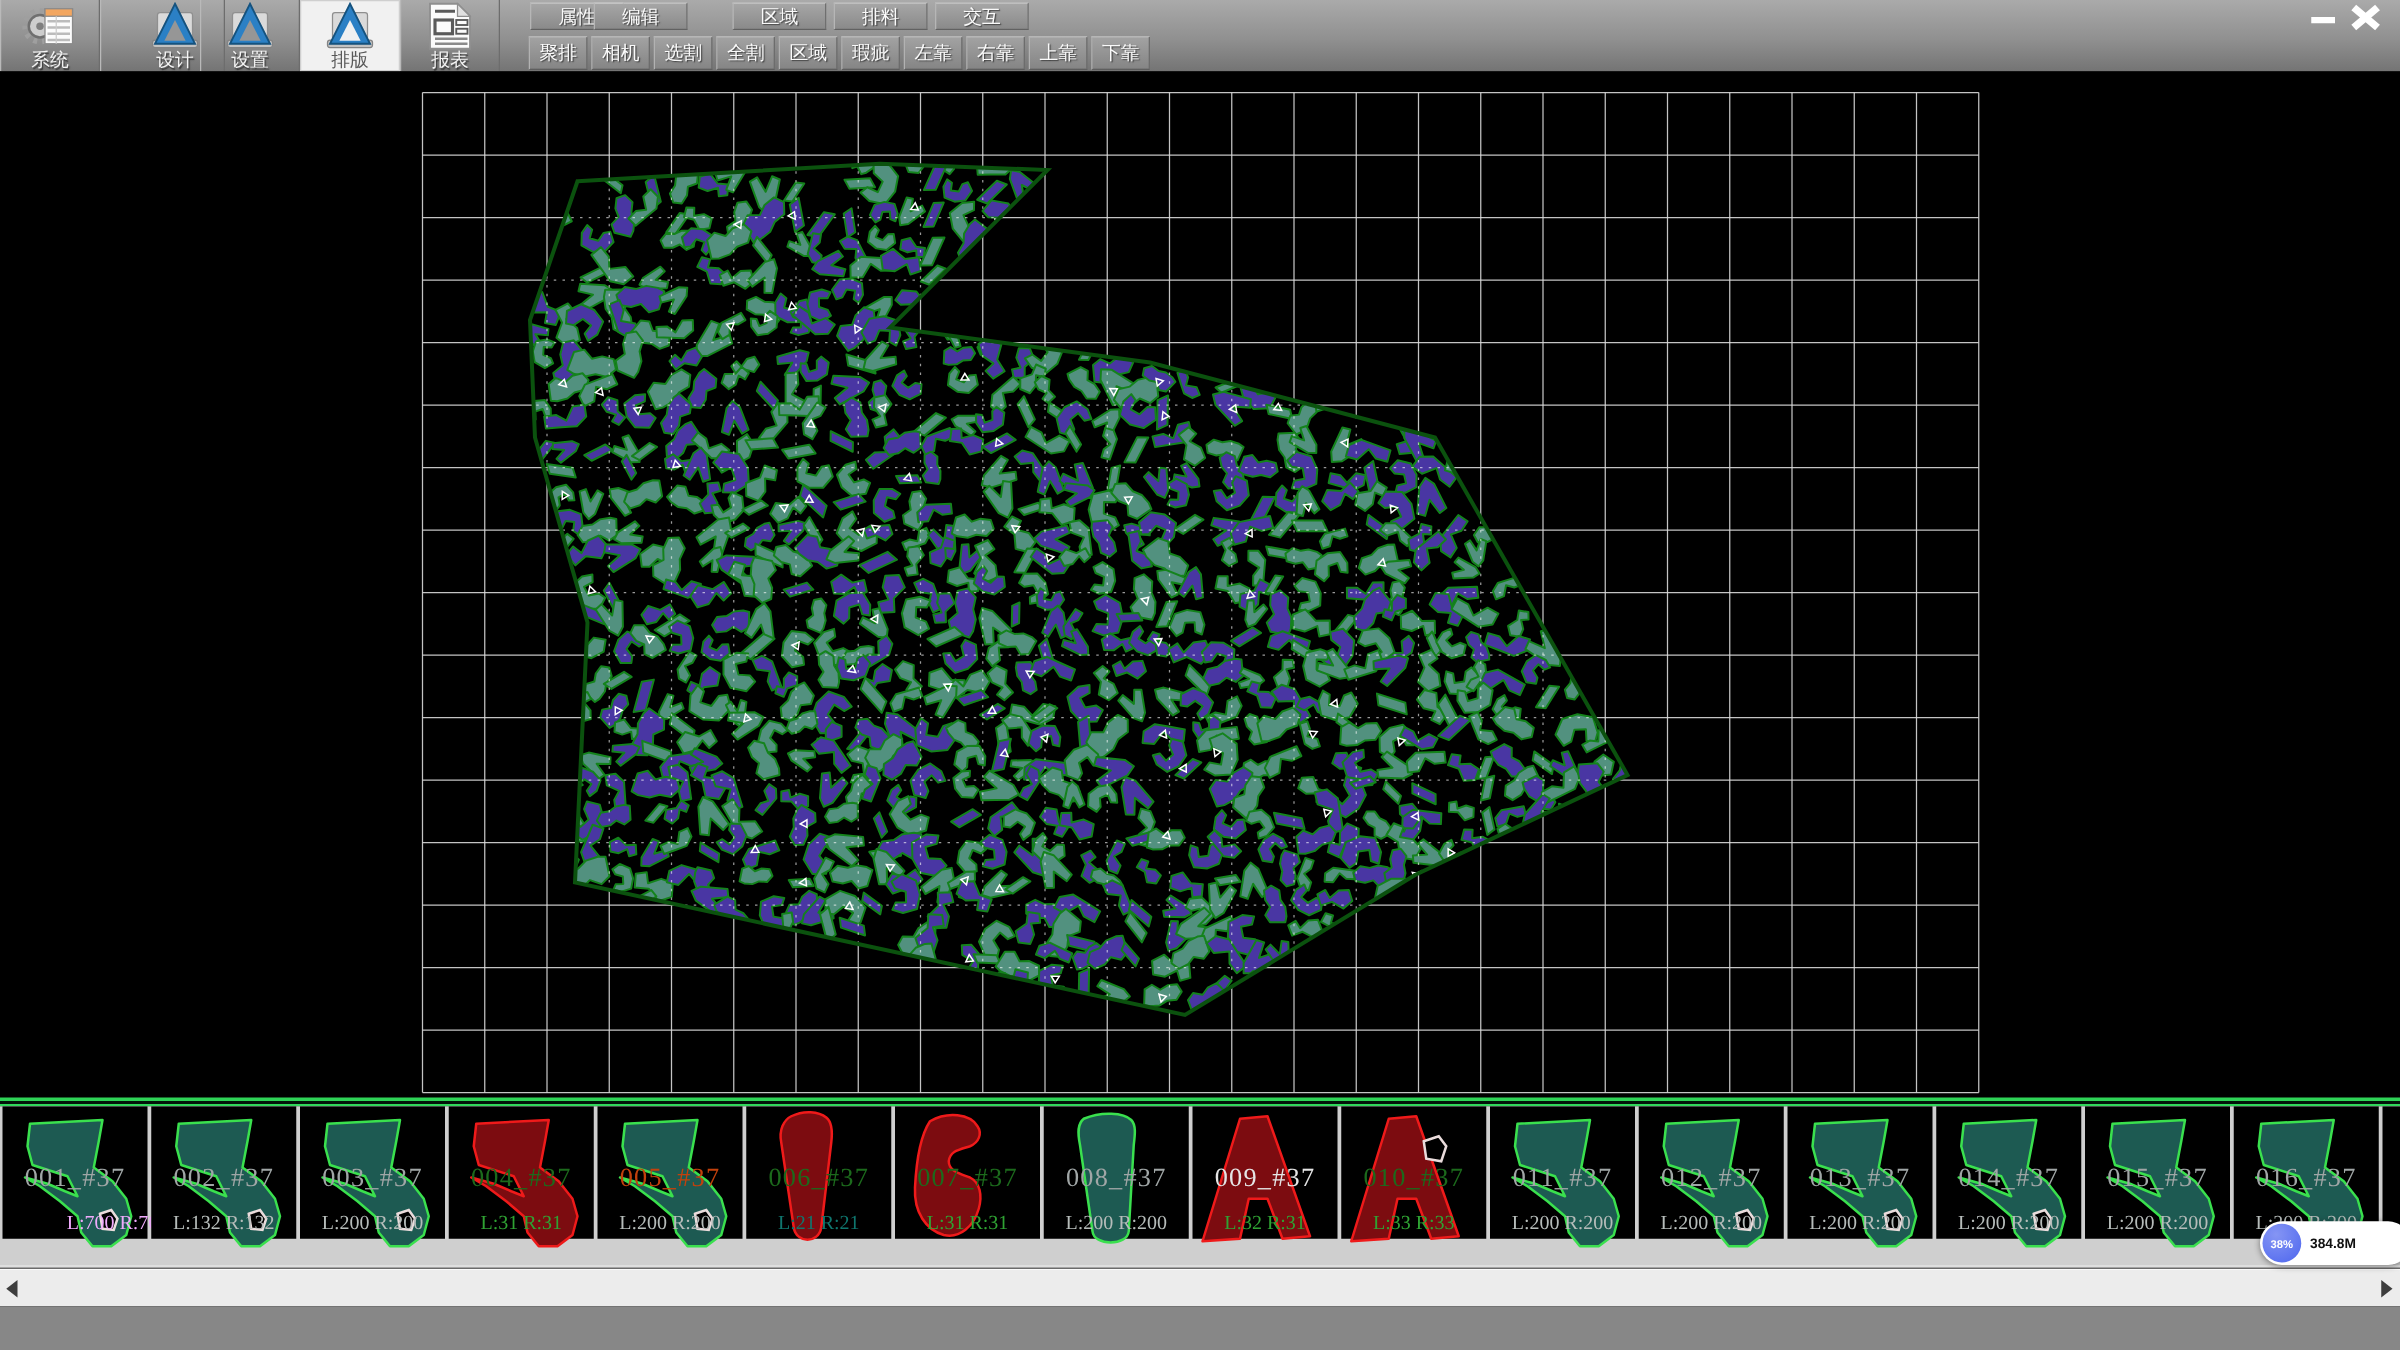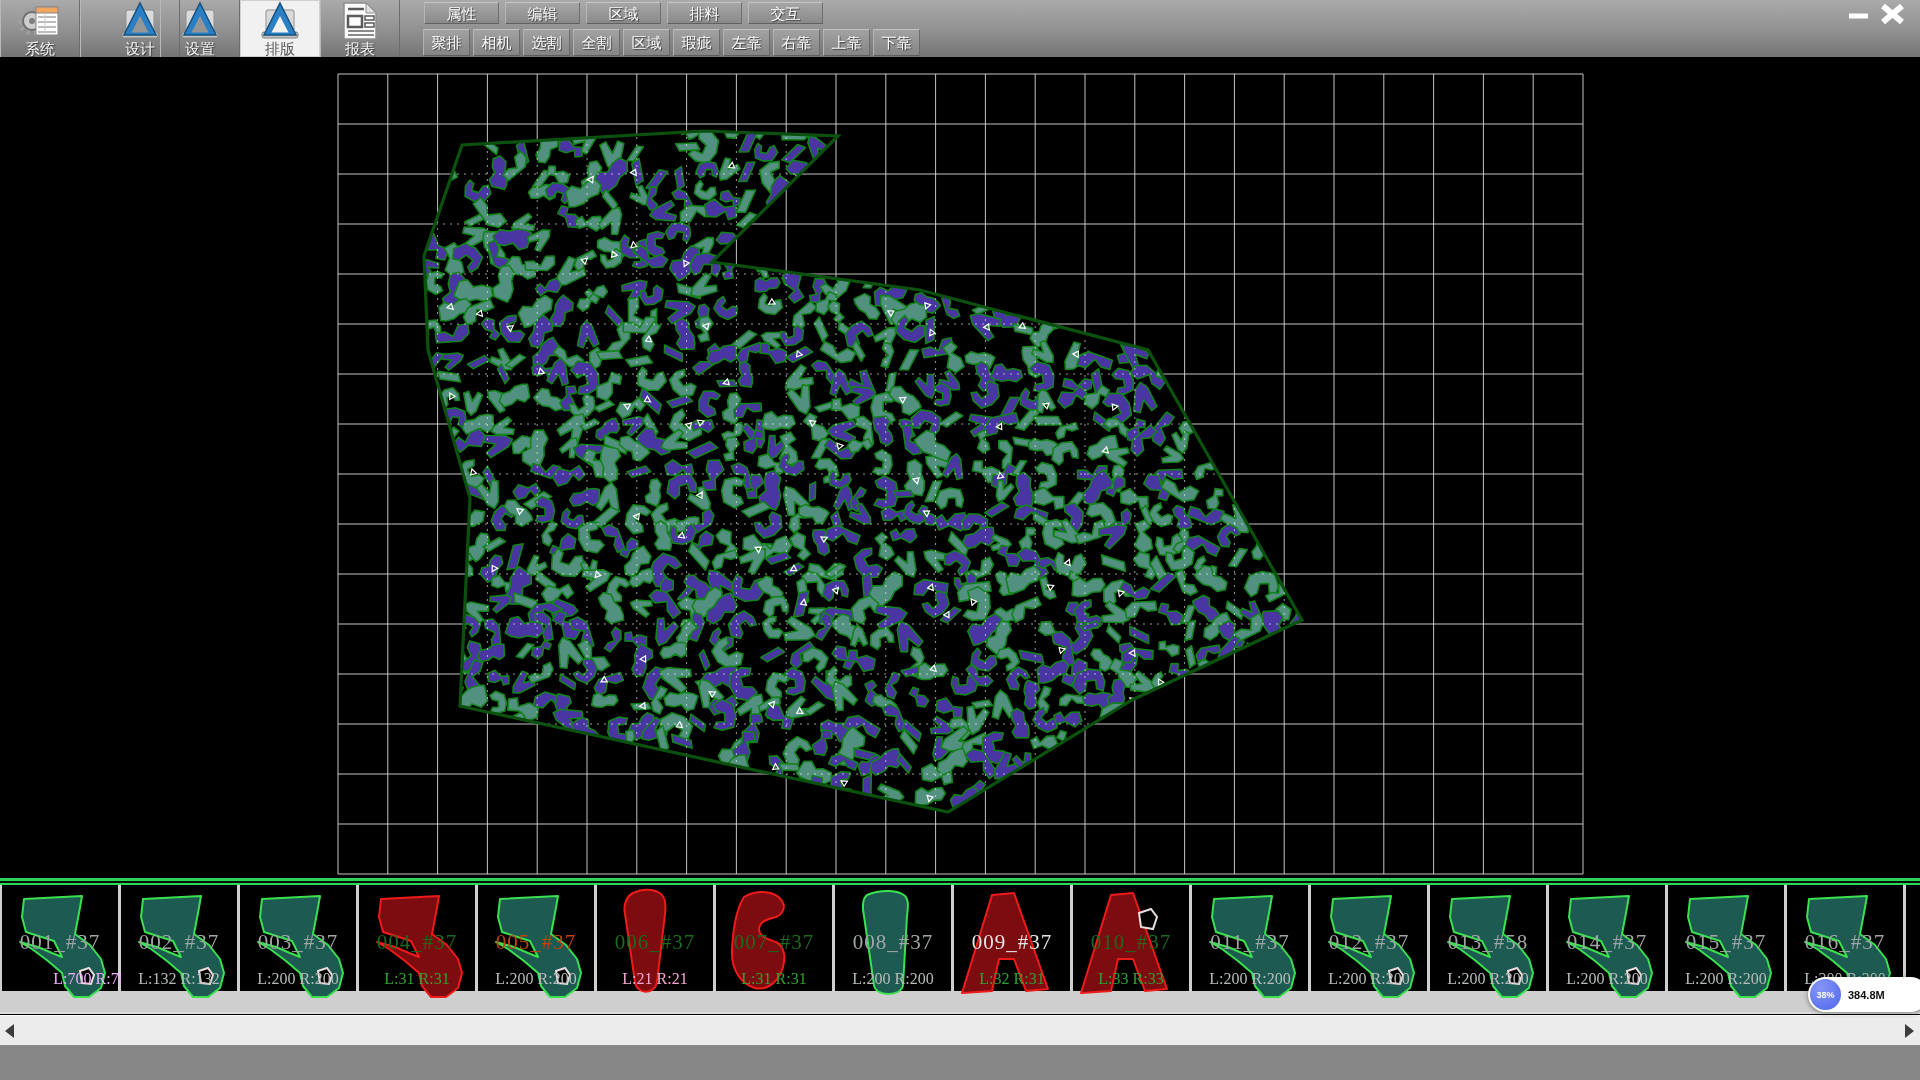--- a/index.html
+++ b/index.html
@@ -122,21 +122,21 @@
             <rect x="27" y="15" width="9" height="4" fill="none" stroke="#5a5a5a" stroke-width="1.5"></rect>
             <rect x="27" y="22" width="9" height="4" fill="none" stroke="#5a5a5a" stroke-width="1.5"></rect>
             <line x1="10" y1="30" x2="36" y2="30" stroke="#8a8a8a" stroke-width="2"></line>
             <line x1="10" y1="34" x2="36" y2="34" stroke="#8a8a8a" stroke-width="2"></line>
           </svg>
           <span class="launch-label">报表</span>
         </div>
       </div>
     <div id="menu-tabs">
         <div class="menu-tab" style="left: 424px;">属性</div>
-        <div class="menu-tab" style="left: 505px;">编辑</div>
+        <div class="menu-tab" style="left: 475px;">编辑</div>
         <div class="menu-tab" style="left: 586px;">区域</div>
         <div class="menu-tab" style="left: 667px;">排料</div>
         <div class="menu-tab" style="left: 748px;">交互</div>
       </div>
     <div id="tool-buttons">
         <div class="tool-btn" style="left: 423px;">聚排</div>
         <div class="tool-btn" style="left: 473px;">相机</div>
         <div class="tool-btn" style="left: 523px;">选割</div>
         <div class="tool-btn" style="left: 573px;">全割</div>
         <div class="tool-btn" style="left: 623px;">区域</div>
@@ -1047,21 +1047,21 @@
         </svg><div class="tile-num" style="color: rgb(160, 166, 166);">003_#37</div><div class="tile-lr" style="color: rgb(182, 188, 186);">L:200 R:200</div></div>
       <div class="tile"><svg width="116" height="124" viewBox="0 0 116 124">
           <path d="M22 14 L80 11 L77 28 L73 49 L88 60 L99 74 L103 88 L99 103 L87 112 L72 112 L63 101 L60 88 L46 76 L30 64 L18 57 L36 62 L50 68 L60 72 L52 56 L24 47 L20 32 Z" fill="#7c0c10" stroke="#ef1a1a" stroke-width="2" stroke-linejoin="round"></path>
         </svg><div class="tile-num" style="color: rgb(28, 106, 28);">004_#37</div><div class="tile-lr" style="color: rgb(47, 162, 51);">L:31 R:31</div></div>
       <div class="tile"><svg width="116" height="124" viewBox="0 0 116 124">
           <path d="M22 14 L80 11 L77 28 L73 49 L88 60 L99 74 L103 88 L99 103 L87 112 L72 112 L63 101 L60 88 L46 76 L30 64 L18 57 L36 62 L50 68 L60 72 L52 56 L24 47 L20 32 Z" fill="#1d5a52" stroke="#3ae04e" stroke-width="2" stroke-linejoin="round"></path>
           <path d="M78 86 L87 83 L92 90 L89 99 L80 98 Z" fill="#000" stroke="#eadcdc" stroke-width="2"></path>
         </svg><div class="tile-num" style="color: #c2410c;">005_#37</div><div class="tile-lr" style="color: rgb(182, 188, 186);">L:200 R:200</div></div>
       <div class="tile"><svg width="116" height="124" viewBox="0 0 116 124">
           <path d="M36 8 C46 3 58 4 64 9 C69 13 69 21 68 29 L60 97 C58 110 40 110 38 97 L28 29 C26 19 30 11 36 8 Z" fill="#7c0c10" stroke="#ef1a1a" stroke-width="2" stroke-linejoin="round"></path>
-        </svg><div class="tile-num" style="color: rgb(28, 106, 28);">006_#37</div><div class="tile-lr" style="color: #f9a8d4;">L:21 R:21</div></div>
+        </svg><div class="tile-num" style="color: rgb(28, 106, 28);">006_#37</div><div class="tile-lr" style="color: #0f766e;">L:21 R:21</div></div>
       <div class="tile"><svg width="116" height="124" viewBox="0 0 116 124">
           <path d="M28 12 C42 4 60 6 66 16 C70 22 67 29 60 32 C50 35 44 36 43 44 C43 52 52 54 60 57 C68 61 70 71 67 82 C63 96 52 106 39 103 C25 99 15 85 16 65 C17 45 20 24 28 12 Z" fill="#7c0c10" stroke="#ef1a1a" stroke-width="2" stroke-linejoin="round"></path>
         </svg><div class="tile-num" style="color: rgb(28, 106, 28);">007_#37</div><div class="tile-lr" style="color: rgb(47, 162, 51);">L:31 R:31</div></div>
       <div class="tile"><svg width="116" height="124" viewBox="0 0 116 124">
           <path d="M32 10 C46 4 64 5 70 11 C74 15 73 23 72 31 L68 100 C67 112 40 112 39 100 L29 31 C27 21 27 14 32 10 Z" fill="#1d5a52" stroke="#3ae04e" stroke-width="2" stroke-linejoin="round"></path>
         </svg><div class="tile-num" style="color: rgb(160, 166, 166);">008_#37</div><div class="tile-lr" style="color: rgb(182, 188, 186);">L:200 R:200</div></div>
       <div class="tile"><svg width="116" height="124" viewBox="0 0 116 124">
           <path d="M8 108 L38 10 L60 8 L94 104 L72 106 L60 74 L45 74 L38 106 Z" fill="#7c0c10" stroke="#ef1a1a" stroke-width="2" stroke-linejoin="round"></path>
         </svg><div class="tile-num" style="color: #e5e5e5;">009_#37</div><div class="tile-lr" style="color: rgb(47, 162, 51);">L:32 R:31</div></div>
       <div class="tile"><svg width="116" height="124" viewBox="0 0 116 124">
@@ -1071,21 +1071,21 @@
       <div class="tile"><svg width="116" height="124" viewBox="0 0 116 124">
           <path d="M22 14 L80 11 L77 28 L73 49 L88 60 L99 74 L103 88 L99 103 L87 112 L72 112 L63 101 L60 88 L46 76 L30 64 L18 57 L36 62 L50 68 L60 72 L52 56 L24 47 L20 32 Z" fill="#1d5a52" stroke="#3ae04e" stroke-width="2" stroke-linejoin="round"></path>
         </svg><div class="tile-num" style="color: rgb(160, 166, 166);">011_#37</div><div class="tile-lr" style="color: rgb(182, 188, 186);">L:200 R:200</div></div>
       <div class="tile"><svg width="116" height="124" viewBox="0 0 116 124">
           <path d="M22 14 L80 11 L77 28 L73 49 L88 60 L99 74 L103 88 L99 103 L87 112 L72 112 L63 101 L60 88 L46 76 L30 64 L18 57 L36 62 L50 68 L60 72 L52 56 L24 47 L20 32 Z" fill="#1d5a52" stroke="#3ae04e" stroke-width="2" stroke-linejoin="round"></path>
           <path d="M78 86 L87 83 L92 90 L89 99 L80 98 Z" fill="#000" stroke="#eadcdc" stroke-width="2"></path>
         </svg><div class="tile-num" style="color: rgb(160, 166, 166);">012_#37</div><div class="tile-lr" style="color: rgb(182, 188, 186);">L:200 R:200</div></div>
       <div class="tile"><svg width="116" height="124" viewBox="0 0 116 124">
           <path d="M22 14 L80 11 L77 28 L73 49 L88 60 L99 74 L103 88 L99 103 L87 112 L72 112 L63 101 L60 88 L46 76 L30 64 L18 57 L36 62 L50 68 L60 72 L52 56 L24 47 L20 32 Z" fill="#1d5a52" stroke="#3ae04e" stroke-width="2" stroke-linejoin="round"></path>
           <path d="M78 86 L87 83 L92 90 L89 99 L80 98 Z" fill="#000" stroke="#eadcdc" stroke-width="2"></path>
-        </svg><div class="tile-num" style="color: rgb(160, 166, 166);">013_#58</div><div class="tile-lr" style="color: rgb(182, 188, 186);">L:200 R:200</div></div>
+        </svg><div class="tile-num" style="color: rgb(160, 166, 166);">013_#37</div><div class="tile-lr" style="color: rgb(182, 188, 186);">L:200 R:200</div></div>
       <div class="tile"><svg width="116" height="124" viewBox="0 0 116 124">
           <path d="M22 14 L80 11 L77 28 L73 49 L88 60 L99 74 L103 88 L99 103 L87 112 L72 112 L63 101 L60 88 L46 76 L30 64 L18 57 L36 62 L50 68 L60 72 L52 56 L24 47 L20 32 Z" fill="#1d5a52" stroke="#3ae04e" stroke-width="2" stroke-linejoin="round"></path>
           <path d="M78 86 L87 83 L92 90 L89 99 L80 98 Z" fill="#000" stroke="#eadcdc" stroke-width="2"></path>
         </svg><div class="tile-num" style="color: rgb(160, 166, 166);">014_#37</div><div class="tile-lr" style="color: rgb(182, 188, 186);">L:200 R:200</div></div>
       <div class="tile"><svg width="116" height="124" viewBox="0 0 116 124">
           <path d="M22 14 L80 11 L77 28 L73 49 L88 60 L99 74 L103 88 L99 103 L87 112 L72 112 L63 101 L60 88 L46 76 L30 64 L18 57 L36 62 L50 68 L60 72 L52 56 L24 47 L20 32 Z" fill="#1d5a52" stroke="#3ae04e" stroke-width="2" stroke-linejoin="round"></path>
         </svg><div class="tile-num" style="color: rgb(160, 166, 166);">015_#37</div><div class="tile-lr" style="color: rgb(182, 188, 186);">L:200 R:200</div></div>
       <div class="tile"><svg width="116" height="124" viewBox="0 0 116 124">
           <path d="M22 14 L80 11 L77 28 L73 49 L88 60 L99 74 L103 88 L99 103 L87 112 L72 112 L63 101 L60 88 L46 76 L30 64 L18 57 L36 62 L50 68 L60 72 L52 56 L24 47 L20 32 Z" fill="#1d5a52" stroke="#3ae04e" stroke-width="2" stroke-linejoin="round"></path>
         </svg><div class="tile-num" style="color: rgb(160, 166, 166);">016_#37</div><div class="tile-lr" style="color: rgb(182, 188, 186);">L:200 R:200</div></div>

